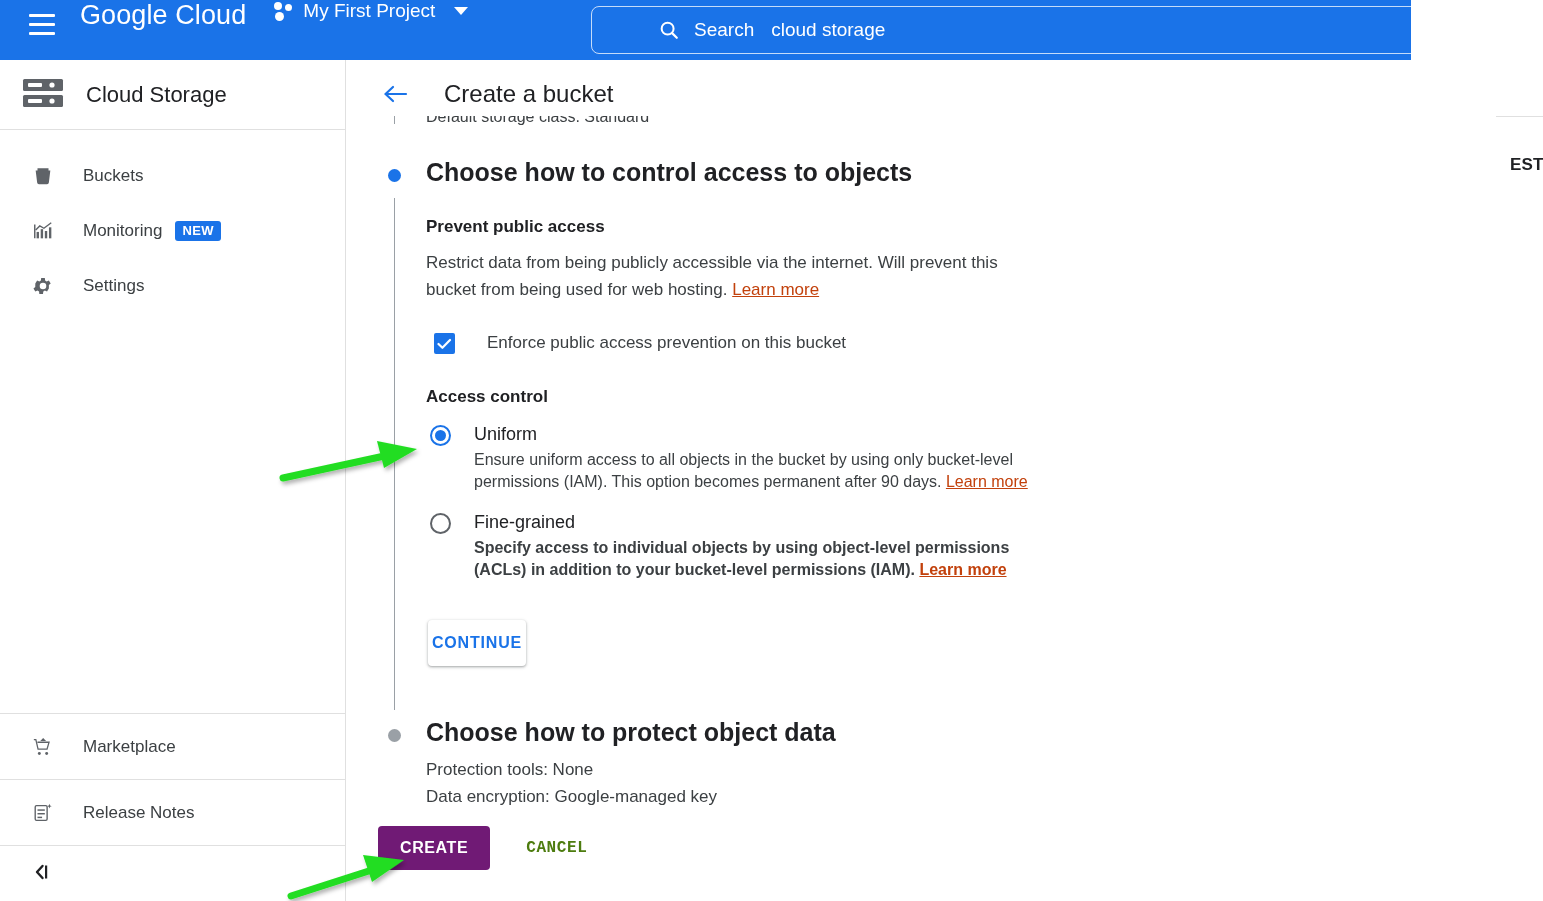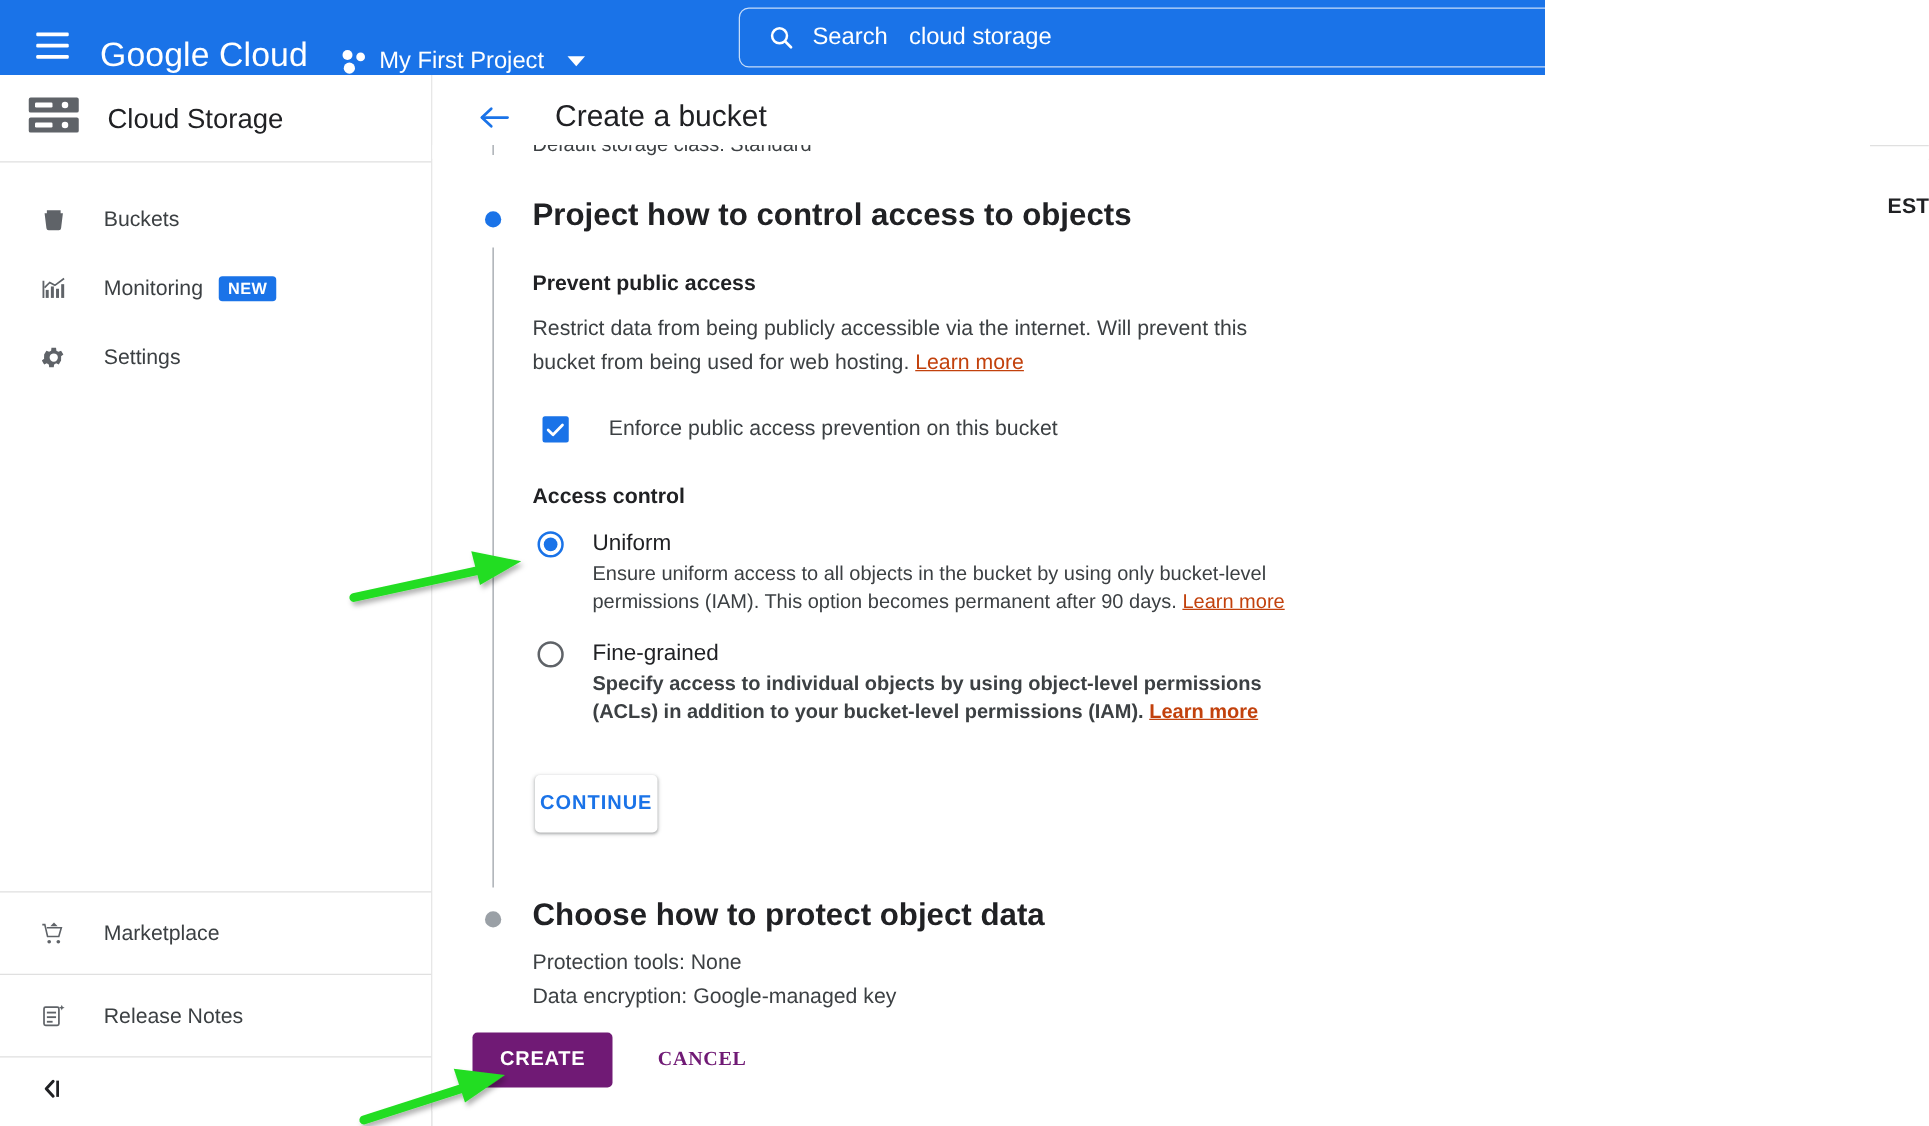--- a/index.html
+++ b/index.html
@@ -8,23 +8,23 @@
     width: 1543px; height: 901px;
     font-family: "Liberation Sans", sans-serif;
     background: #ffffff;
     overflow: hidden;
     -webkit-font-smoothing: antialiased;
   }
 
   
   .topbar {
     position: absolute; top: 0; left: 0;
-    width: 1236px; height: 60px;
+    width: 1411px; height: 60px;
     background: #1a73e8;
-    display: flex; align-items: flex-end;
+    display: flex; align-items: flex-start;
   }
   .hamburger {
     width: 48px; height: 48px; margin-left: 18px;
     display: flex; flex-direction: column; justify-content: center;
     align-items: center; gap: 6px; cursor: pointer;
   }
   .hamburger span { display: block; width: 26px; height: 3px; background: #fff; border-radius: 1px; }
   .brand {
     color: #fff; font-size: 27px; letter-spacing: .1px;
     margin-left: 14px; white-space: nowrap; font-weight: 400;
@@ -41,21 +41,21 @@
   .proj-name { font-size: 19px; white-space: nowrap; }
   .caret {
     width: 0; height: 0; margin-left: 10px;
     border-left: 7px solid transparent; border-right: 7px solid transparent;
     border-top: 8px solid #fff;
   }
   .searchbox {
     position: absolute; left: 591px; top: 6px;
     width: 938px; height: 48px;
     border: 1px solid rgba(255,255,255,.75); border-radius: 8px;
-    display: flex; align-items: center; cursor: text;
+    display: flex; align-items: center; cursor: text; padding-left: 44px;
   }
   .search-ico { margin-left: 22px; flex: 0 0 auto; display: flex; }
   .search-label { color: #fff; font-size: 19px; margin-left: 14px; white-space: nowrap; }
   .search-value { color: #fff; font-size: 19px; margin-left: 17px; white-space: nowrap; }
   .search-close {
     margin-left: auto; margin-right: 20px; color: #fff;
     font-size: 27px; line-height: 1; cursor: pointer; font-weight: 300;
   }
 
   
@@ -151,23 +151,23 @@
     box-shadow: 0 1px 2px rgba(60,64,67,.3), 0 1px 3px 1px rgba(60,64,67,.15);
     cursor: pointer; font-family: inherit;
   }
 
   .btn-create {
     background: #701a75; color: #fff; font-size: 16px; font-weight: 700;
     letter-spacing: .6px; padding: 13px 22px; border: none; border-radius: 4px;
     cursor: pointer; font-family: Liberation Sans, sans-serif;
   }
   .btn-cancel {
-    background: transparent; color: #701a75; font-size: 16px; font-weight: 700;
+    background: transparent; color: #4d7c0f; font-size: 16px; font-weight: 700;
     letter-spacing: .6px; padding: 13px 16px; border: none;
-    cursor: pointer; font-family: Liberation Serif, serif; margin-left: 20px;
+    cursor: pointer; font-family: Liberation Mono, monospace; margin-left: 20px;
   }
   .rp-divider { position: absolute; left: 1150px; top: 0px; width: 393px; height: 1px; background: #e0e0e0; }
   .rp-title {
     position: absolute; left: 1164px; top: 39px;
     font-size: 17px; font-weight: 700; color: #202124;
     letter-spacing: .2px; white-space: nowrap;
   }
 
   
   .arrow-layer { position: absolute; left: 0; top: 0; width: 1543px; height: 901px; pointer-events: none; }
@@ -299,21 +299,21 @@
 </div>
 
 <div class="content">
 
   <div class="cut-rail"></div>
   <div class="scroll-cut">Default storage class: Standard</div>
 
   <div class="step" style="margin-top:42px;">
     <div class="bullet active" style="top:11px;"></div>
     <div class="rail" style="top:40px; height:512px;"></div>
-    <div class="step-title">Project how to control access to objects</div>
+    <div class="step-title">Choose how to control access to objects</div>
 
     <div class="sub-title" style="margin-top:30px;">Prevent public access</div>
     <div class="body-text" style="margin-top:12px; max-width:612px;">
       <span>Restrict data from being publicly accessible via the internet. Will prevent this bucket from being used for web hosting.</span>
       <span class="link">Learn more</span>
     </div>
 
     <div class="check-row" style="margin-top:30px; padding-left:8px;">
       <span class="checkbox">
         <svg width="15" height="12" viewBox="0 0 15 12">

